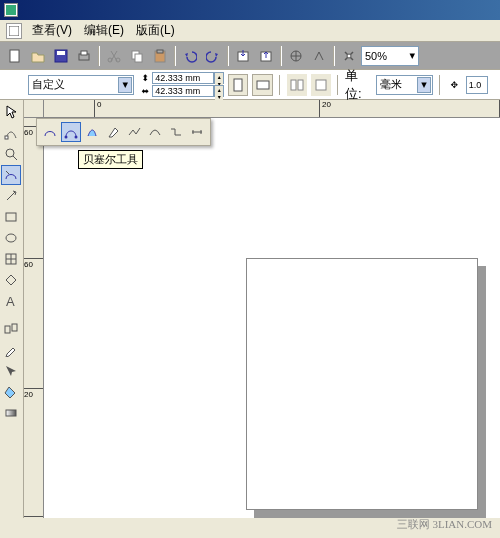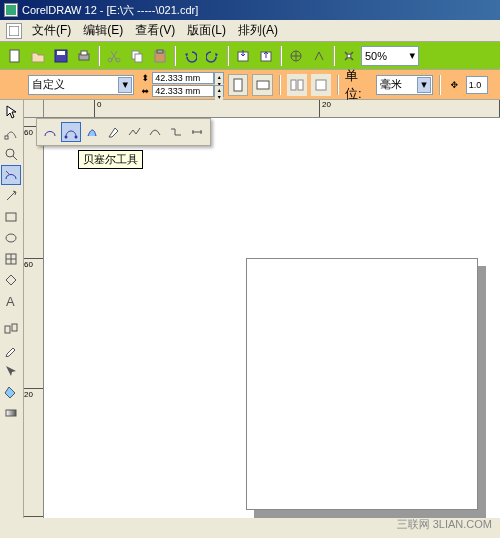--- a/index.html
+++ b/index.html
@@ -2,25 +2,25 @@
 <html><head>
 <meta charset="utf-8">
 <style>
 * { margin: 0; padding: 0; box-sizing: border-box; font-family: "SimSun", "Microsoft YaHei", sans-serif; }
 body { width: 500px; height: 538px; background: #ece9d8; overflow: hidden; position: relative; }
 .titlebar { height: 20px; background: linear-gradient(to right, #0a246a, #3b6ea5); color: #fff; display: flex; align-items: center; padding: 0 4px; font-size: 11px; }
 .titlebar .app-icon { width: 14px; height: 14px; background: #fff; margin-right: 4px; border: 1px solid #888; display: flex; align-items: center; justify-content: center; }
 .menubar { height: 22px; background: #ece9d8; border-bottom: 1px solid #aca899; display: flex; align-items: center; padding: 0 2px; font-size: 12px; }
 .menu-sys { width: 16px; height: 16px; margin: 0 4px; display: flex; align-items: center; justify-content: center; border: 1px solid #999; background: #fff; }
 .menu-item { padding: 2px 6px; cursor: default; }
-.toolbar { height: 28px; background: #84cc16; border-bottom: 1px solid #aca899; display: flex; align-items: center; padding: 2px 4px; gap: 1px; }
+.toolbar { height: 28px; background: #a3a3a3; border-bottom: 1px solid #aca899; display: flex; align-items: center; padding: 2px 4px; gap: 1px; }
 .tbtn { width: 22px; height: 22px; border: 1px solid transparent; display: flex; align-items: center; justify-content: center; background: transparent; }
 .tsep { width: 2px; height: 20px; border-left: 1px solid #aca899; border-right: 1px solid #fff; margin: 0 2px; }
 .zoom-input { width: 58px; height: 20px; border: 1px solid #7f9db9; background: #fff; font-size: 11px; padding: 0 3px; display: flex; align-items: center; justify-content: space-between; }
-.propbar { height: 30px; background: #fdba74; border-bottom: 1px solid #aca899; display: flex; align-items: center; padding: 2px 12px 2px 28px; gap: 4px; font-size: 11px; }
+.propbar { height: 30px; background: #ffffff; border-bottom: 1px solid #aca899; display: flex; align-items: center; padding: 2px 12px 2px 28px; gap: 4px; font-size: 11px; }
 .combo { height: 20px; border: 1px solid #7f9db9; background: #fff; display: flex; align-items: center; justify-content: space-between; padding: 0 1px 0 3px; font-size: 11px; }
 .combo .dd { width: 14px; height: 16px; background: #c8d6ef; border: 1px solid #7f9db9; display: flex; align-items: center; justify-content: center; }
 .dim-stack { display: flex; flex-direction: column; gap: 0; }
 .dim-row { display: flex; align-items: center; height: 13px; }
 .dim-icon { width: 14px; height: 12px; display: flex; align-items: center; justify-content: center; font-size: 9px; }
 .dim-input { width: 62px; height: 12px; border: 1px solid #7f9db9; background: #fff; font-size: 9px; padding: 0 2px; display: flex; align-items: center; }
 .spin { width: 10px; height: 12px; border: 1px solid #7f9db9; display: flex; flex-direction: column; }
 .spin div { flex: 1; font-size: 6px; display: flex; align-items: center; justify-content: center; background: #ece9d8; }
 .pbtn { width: 22px; height: 22px; border: 1px solid #aca899; background: #ece9d8; display: flex; align-items: center; justify-content: center; }
 .pbtn.flat { border: 1px solid transparent; }
@@ -34,46 +34,43 @@
 .vruler { position: absolute; top: 18px; left: 0; bottom: 0; width: 20px; background: #ece9d8; border-right: 1px solid #888; font-size: 8px; overflow: hidden; }
 .vruler .tick { position: absolute; left: 0; border-top: 1px solid #555; width: 20px; padding-top: 1px; font-size: 8px; text-align: left; }
 .rcorner { position: absolute; top: 0; left: 0; width: 20px; height: 18px; background: #ece9d8; border-right: 1px solid #888; border-bottom: 1px solid #888; }
 .canvas { position: absolute; top: 18px; left: 20px; right: 0; bottom: 0; background: #fff; overflow: hidden; }
 .page-shadow { position: absolute; background: #999; }
 .page-rect { position: absolute; background: #fff; border: 1px solid #888; }
 .flyout { position: absolute; top: 118px; left: 36px; background: #ece9d8; border: 1px solid #aca899; box-shadow: 2px 2px 3px rgba(0,0,0,0.3); padding: 3px; display: flex; gap: 1px; z-index: 10; }
 .flyout .ftool { width: 20px; height: 20px; border: 1px solid transparent; display: flex; align-items: center; justify-content: center; font-size: 11px; }
 .flyout .ftool.sel { border: 1px solid #316ac5; background: #c1d2ee; }
 .tooltip { position: absolute; top: 150px; left: 78px; background: #ffffe1; border: 1px solid #000; padding: 1px 4px; font-size: 11px; z-index: 11; }
-.watermark { position: absolute; bottom: 6px; right: 8px; font-size: 11px; color: #888; font-family: Liberation Sans, sans-serif; }
+.watermark { position: absolute; bottom: 6px; right: 8px; font-size: 11px; color: #888; font-family: Liberation Serif, serif; }
 svg { display: block; }
 </style>
 </head>
 <body>
 
 <div class="titlebar">
   <span class="app-icon">
     <svg width="10" height="10">
         <rect width="10" height="10" fill="#3a7"></rect>
       </svg>
   </span>
-  <span>CorelDRAW 12 - [E:\六  -----\021.cdr]</span>
 </div>
 
 <div class="menubar">
   <span class="menu-sys">
     <svg width="10" height="10">
         <rect width="10" height="10" fill="#fff" stroke="#555"></rect>
       </svg>
   </span>
-  <span class="menu-item">文件(F)</span>
+  <span class="menu-item">查看(V)</span>
   <span class="menu-item">编辑(E)</span>
-  <span class="menu-item">查看(V)</span>
   <span class="menu-item">版面(L)</span>
-  <span class="menu-item">排列(A)</span>
 </div>
 
 <div class="toolbar">
   <div class="tbtn">
       <svg width="14" height="14">
         <rect x="2" y="1" width="9" height="12" fill="#fff" stroke="#555"></rect>
       </svg>
     </div>
   <div class="tbtn">
       <svg width="14" height="14">

